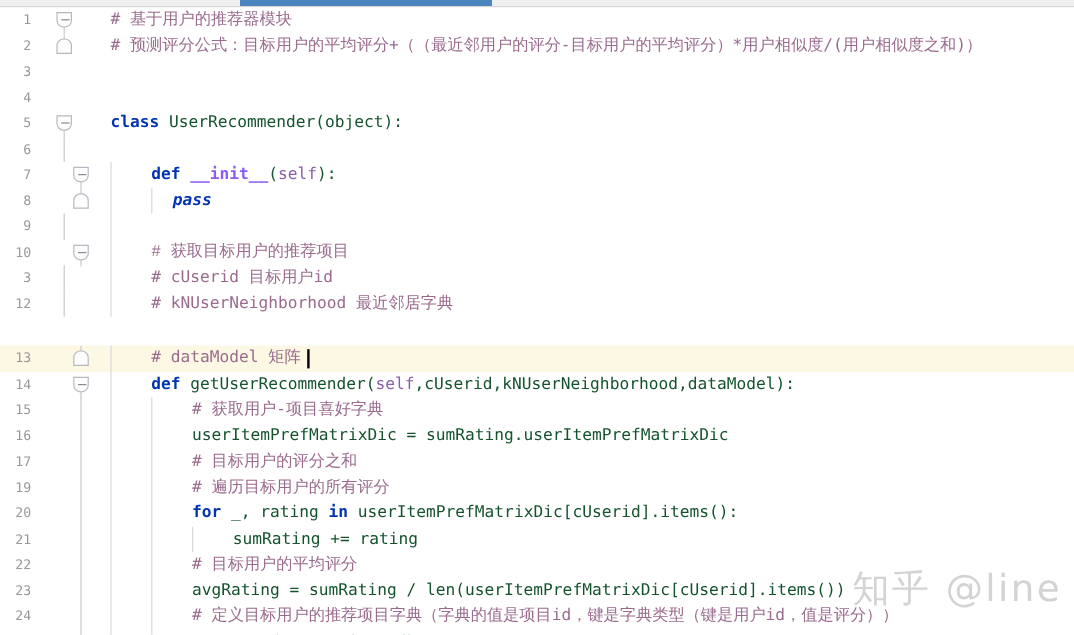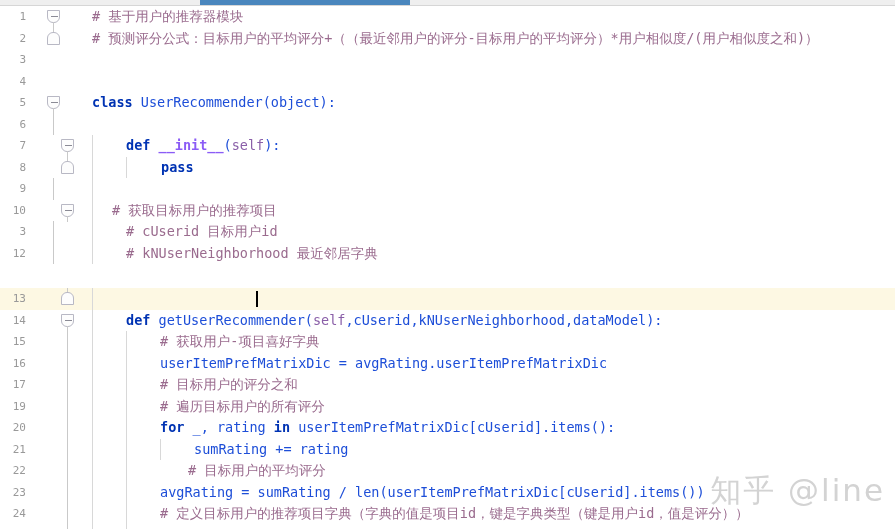--- a/index.html
+++ b/index.html
@@ -159,21 +159,21 @@
     font-size: 13.5px;
     color: #222222;
     white-space: pre;
   }
 
   
   .tok-comment  { color: #9a6b8e; }
   .tok-keyword  { color: #0033b3; font-weight: bold; }
   .tok-self     { color: #8a5fa8; }
   .tok-num      { color: #1750eb; }
-  .tok-plain    { color: #1d4ed8; }
+  .tok-plain    { color: #14532d; }
   .tok-dunder   { color: #8b5cf6; font-weight: bold; }
 
   
   #caret {
     position: absolute;
     width: 2px;
     height: 16px;
     background: #000000;
     top: 3px;
   }
@@ -213,33 +213,33 @@
   </div>
 
   <div id="editor-body">
       <div class="line-row"><div class="gutter-num">1</div><div class="fold-col"><div class="fold-box open-top"><div class="fold-minus"></div></div><div class="fold-tail"></div></div><div class="code-text" style="left: 92px;"><span class="tok-comment"># 基于用户的推荐器模块</span></div></div>
       <div class="line-row"><div class="gutter-num">2</div><div class="fold-col"><div class="fold-head"></div><div class="fold-box close-bot"></div></div><div class="code-text" style="left: 92px;"><span class="tok-comment"># 预测评分公式：目标用户的平均评分+（（最近邻用户的评分-目标用户的平均评分）*用户相似度/(用户相似度之和)）</span></div></div>
       <div class="line-row"><div class="gutter-num">3</div><div class="fold-col"></div><div class="code-text" style="left: 92px;"></div></div>
       <div class="line-row"><div class="gutter-num">4</div><div class="fold-col"></div><div class="code-text" style="left: 92px;"></div></div>
       <div class="line-row"><div class="gutter-num">5</div><div class="fold-col"><div class="fold-box open-top"><div class="fold-minus"></div></div><div class="fold-tail"></div></div><div class="code-text" style="left: 92px;"><span class="tok-keyword">class </span><span class="tok-plain">UserRecommender(object):</span></div></div>
       <div class="line-row"><div class="gutter-num">6</div><div class="fold-col"><div class="fold-line"></div></div><div class="code-text" style="left: 92px;"></div></div>
       <div class="line-row"><div class="gutter-num">7</div><div class="fold-col" style="left: 60px;"><div class="fold-box open-top"><div class="fold-minus"></div></div><div class="fold-tail"></div></div><div class="indent-guide" style="left: 92px;"></div><div class="code-text" style="left: 126px;"><span class="tok-keyword">def </span><span class="tok-dunder">__init__</span><span class="tok-plain">(</span><span class="tok-self">self</span><span class="tok-plain">):</span></div></div>
-      <div class="line-row"><div class="gutter-num">8</div><div class="fold-col" style="left: 60px;"><div class="fold-head"></div><div class="fold-box close-bot"></div></div><div class="indent-guide" style="left: 92px;"></div><div class="indent-guide" style="left: 126px;"></div><div class="code-text" style="left: 161px;"><span class="tok-keyword">pass</span></div></div>
+      <div class="line-row"><div class="gutter-num">8</div><div class="fold-col" style="left: 60px;"><div class="fold-head"></div><div class="fold-box close-bot"></div></div><div class="indent-guide" style="left: 92px;"></div><div class="indent-guide" style="left: 126px;"></div><div class="code-text" style="left: 144px; font-style: italic;"><span class="tok-keyword">pass</span></div></div>
       <div class="line-row"><div class="gutter-num">9</div><div class="fold-col"><div class="fold-line"></div></div><div class="indent-guide" style="left: 92px;"></div><div class="code-text" style="left: 126px;"></div></div>
-      <div class="line-row"><div class="gutter-num">10</div><div class="fold-col" style="left: 60px;"><div class="fold-box open-top"><div class="fold-minus"></div></div><div class="fold-tail"></div></div><div class="indent-guide" style="left: 92px;"></div><div class="code-text" style="left: 112px;"><span class="tok-comment"># 获取目标用户的推荐项目</span></div></div>
+      <div class="line-row"><div class="gutter-num">10</div><div class="fold-col" style="left: 60px;"><div class="fold-box open-top"><div class="fold-minus"></div></div><div class="fold-tail"></div></div><div class="indent-guide" style="left: 92px;"></div><div class="code-text" style="left: 126px; font-family: Liberation Mono, monospace;"><span class="tok-comment"># 获取目标用户的推荐项目</span></div></div>
       <div class="line-row"><div class="gutter-num">3</div><div class="fold-col"><div class="fold-line"></div></div><div class="indent-guide" style="left: 92px;"></div><div class="code-text" style="left: 126px;"><span class="tok-comment"># cUserid 目标用户id</span></div></div>
       <div class="line-row"><div class="gutter-num">12</div><div class="fold-col"><div class="fold-line"></div></div><div class="indent-guide" style="left: 92px;"></div><div class="code-text" style="left: 126px;"><span class="tok-comment"># kNUserNeighborhood 最近邻居字典</span></div></div>
-      <div class="line-row current"><div class="gutter-num">13</div><div class="fold-col" style="left: 60px;"><div class="fold-head"></div><div class="fold-box close-bot"></div></div><div class="indent-guide" style="left: 92px;"></div><div id="caret" style="left: 256.08px;"></div></div>
+      <div class="line-row current"><div class="gutter-num">13</div><div class="fold-col" style="left: 60px;"><div class="fold-head"></div><div class="fold-box close-bot"></div></div><div class="indent-guide" style="left: 92px;"></div><div class="code-text" style="left: 126px;"><span class="tok-comment"># dataModel 矩阵</span></div><div id="caret" style="left: 256.08px;"></div></div>
       <div class="line-row"><div class="gutter-num">14</div><div class="fold-col" style="left: 60px;"><div class="fold-box open-top"><div class="fold-minus"></div></div><div class="fold-tail"></div></div><div class="indent-guide" style="left: 92px;"></div><div class="code-text" style="left: 126px;"><span class="tok-keyword">def </span><span class="tok-plain">getUserRecommender(</span><span class="tok-self">self</span><span class="tok-plain">,cUserid,kNUserNeighborhood,dataModel):</span></div></div>
       <div class="line-row"><div class="gutter-num">15</div><div class="fold-col" style="left: 60px;"><div class="fold-line"></div></div><div class="indent-guide" style="left: 92px;"></div><div class="indent-guide" style="left: 126px;"></div><div class="code-text" style="left: 160px;"><span class="tok-comment"># 获取用户-项目喜好字典</span></div></div>
-      <div class="line-row"><div class="gutter-num">16</div><div class="fold-col" style="left: 60px;"><div class="fold-line"></div></div><div class="indent-guide" style="left: 92px;"></div><div class="indent-guide" style="left: 126px;"></div><div class="code-text" style="left: 160px;"><span class="tok-plain">userItemPrefMatrixDic = avgRating.userItemPrefMatrixDic</span></div></div>
+      <div class="line-row"><div class="gutter-num">16</div><div class="fold-col" style="left: 60px;"><div class="fold-line"></div></div><div class="indent-guide" style="left: 92px;"></div><div class="indent-guide" style="left: 126px;"></div><div class="code-text" style="left: 160px;"><span class="tok-plain">userItemPrefMatrixDic = sumRating.userItemPrefMatrixDic</span></div></div>
       <div class="line-row"><div class="gutter-num">17</div><div class="fold-col" style="left: 60px;"><div class="fold-line"></div></div><div class="indent-guide" style="left: 92px;"></div><div class="indent-guide" style="left: 126px;"></div><div class="code-text" style="left: 160px;"><span class="tok-comment"># 目标用户的评分之和</span></div></div>
       <div class="line-row"><div class="gutter-num">19</div><div class="fold-col" style="left: 60px;"><div class="fold-line"></div></div><div class="indent-guide" style="left: 92px;"></div><div class="indent-guide" style="left: 126px;"></div><div class="code-text" style="left: 160px;"><span class="tok-comment"># 遍历目标用户的所有评分</span></div></div>
       <div class="line-row"><div class="gutter-num">20</div><div class="fold-col" style="left: 60px;"><div class="fold-line"></div></div><div class="indent-guide" style="left: 92px;"></div><div class="indent-guide" style="left: 126px;"></div><div class="code-text" style="left: 160px;"><span class="tok-keyword">for </span><span class="tok-plain">_, rating </span><span class="tok-keyword">in </span><span class="tok-plain">userItemPrefMatrixDic[cUserid].items():</span></div></div>
       <div class="line-row"><div class="gutter-num">21</div><div class="fold-col" style="left: 60px;"><div class="fold-line"></div></div><div class="indent-guide" style="left: 92px;"></div><div class="indent-guide" style="left: 126px;"></div><div class="indent-guide" style="left: 160px;"></div><div class="code-text" style="left: 194px;"><span class="tok-plain">sumRating += rating</span></div></div>
-      <div class="line-row"><div class="gutter-num">22</div><div class="fold-col" style="left: 60px;"><div class="fold-line"></div></div><div class="indent-guide" style="left: 92px;"></div><div class="indent-guide" style="left: 126px;"></div><div class="code-text" style="left: 160px; margin-left: 28px;"><span class="tok-comment"># 目标用户的平均评分</span></div></div>
+      <div class="line-row"><div class="gutter-num">22</div><div class="fold-col" style="left: 60px;"><div class="fold-line"></div></div><div class="indent-guide" style="left: 92px;"></div><div class="indent-guide" style="left: 126px;"></div><div class="code-text" style="left: 160px;"><span class="tok-comment"># 目标用户的平均评分</span></div></div>
       <div class="line-row"><div class="gutter-num">23</div><div class="fold-col" style="left: 60px;"><div class="fold-line"></div></div><div class="indent-guide" style="left: 92px;"></div><div class="indent-guide" style="left: 126px;"></div><div class="code-text" style="left: 160px;"><span class="tok-plain">avgRating = sumRating / len(userItemPrefMatrixDic[cUserid].items())</span></div></div>
       <div class="line-row"><div class="gutter-num">24</div><div class="fold-col" style="left: 60px;"><div class="fold-line"></div></div><div class="indent-guide" style="left: 92px;"></div><div class="indent-guide" style="left: 126px;"></div><div class="code-text" style="left: 160px;"><span class="tok-comment"># 定义目标用户的推荐项目字典（字典的值是项目id，键是字典类型（键是用户id，值是评分））</span></div></div>
       <div class="line-row"><div class="gutter-num">25</div><div class="fold-col" style="left: 60px;"><div class="fold-line"></div></div><div class="indent-guide" style="left: 92px;"></div><div class="indent-guide" style="left: 126px;"></div><div class="code-text" style="left: 160px;"><span class="tok-plain">recommenderItemDic = {}</span></div></div>
     </div>
 
   <div class="watermark" id="watermark-zhihu">知乎 @line</div>
 </div>
 
 </body></html>

